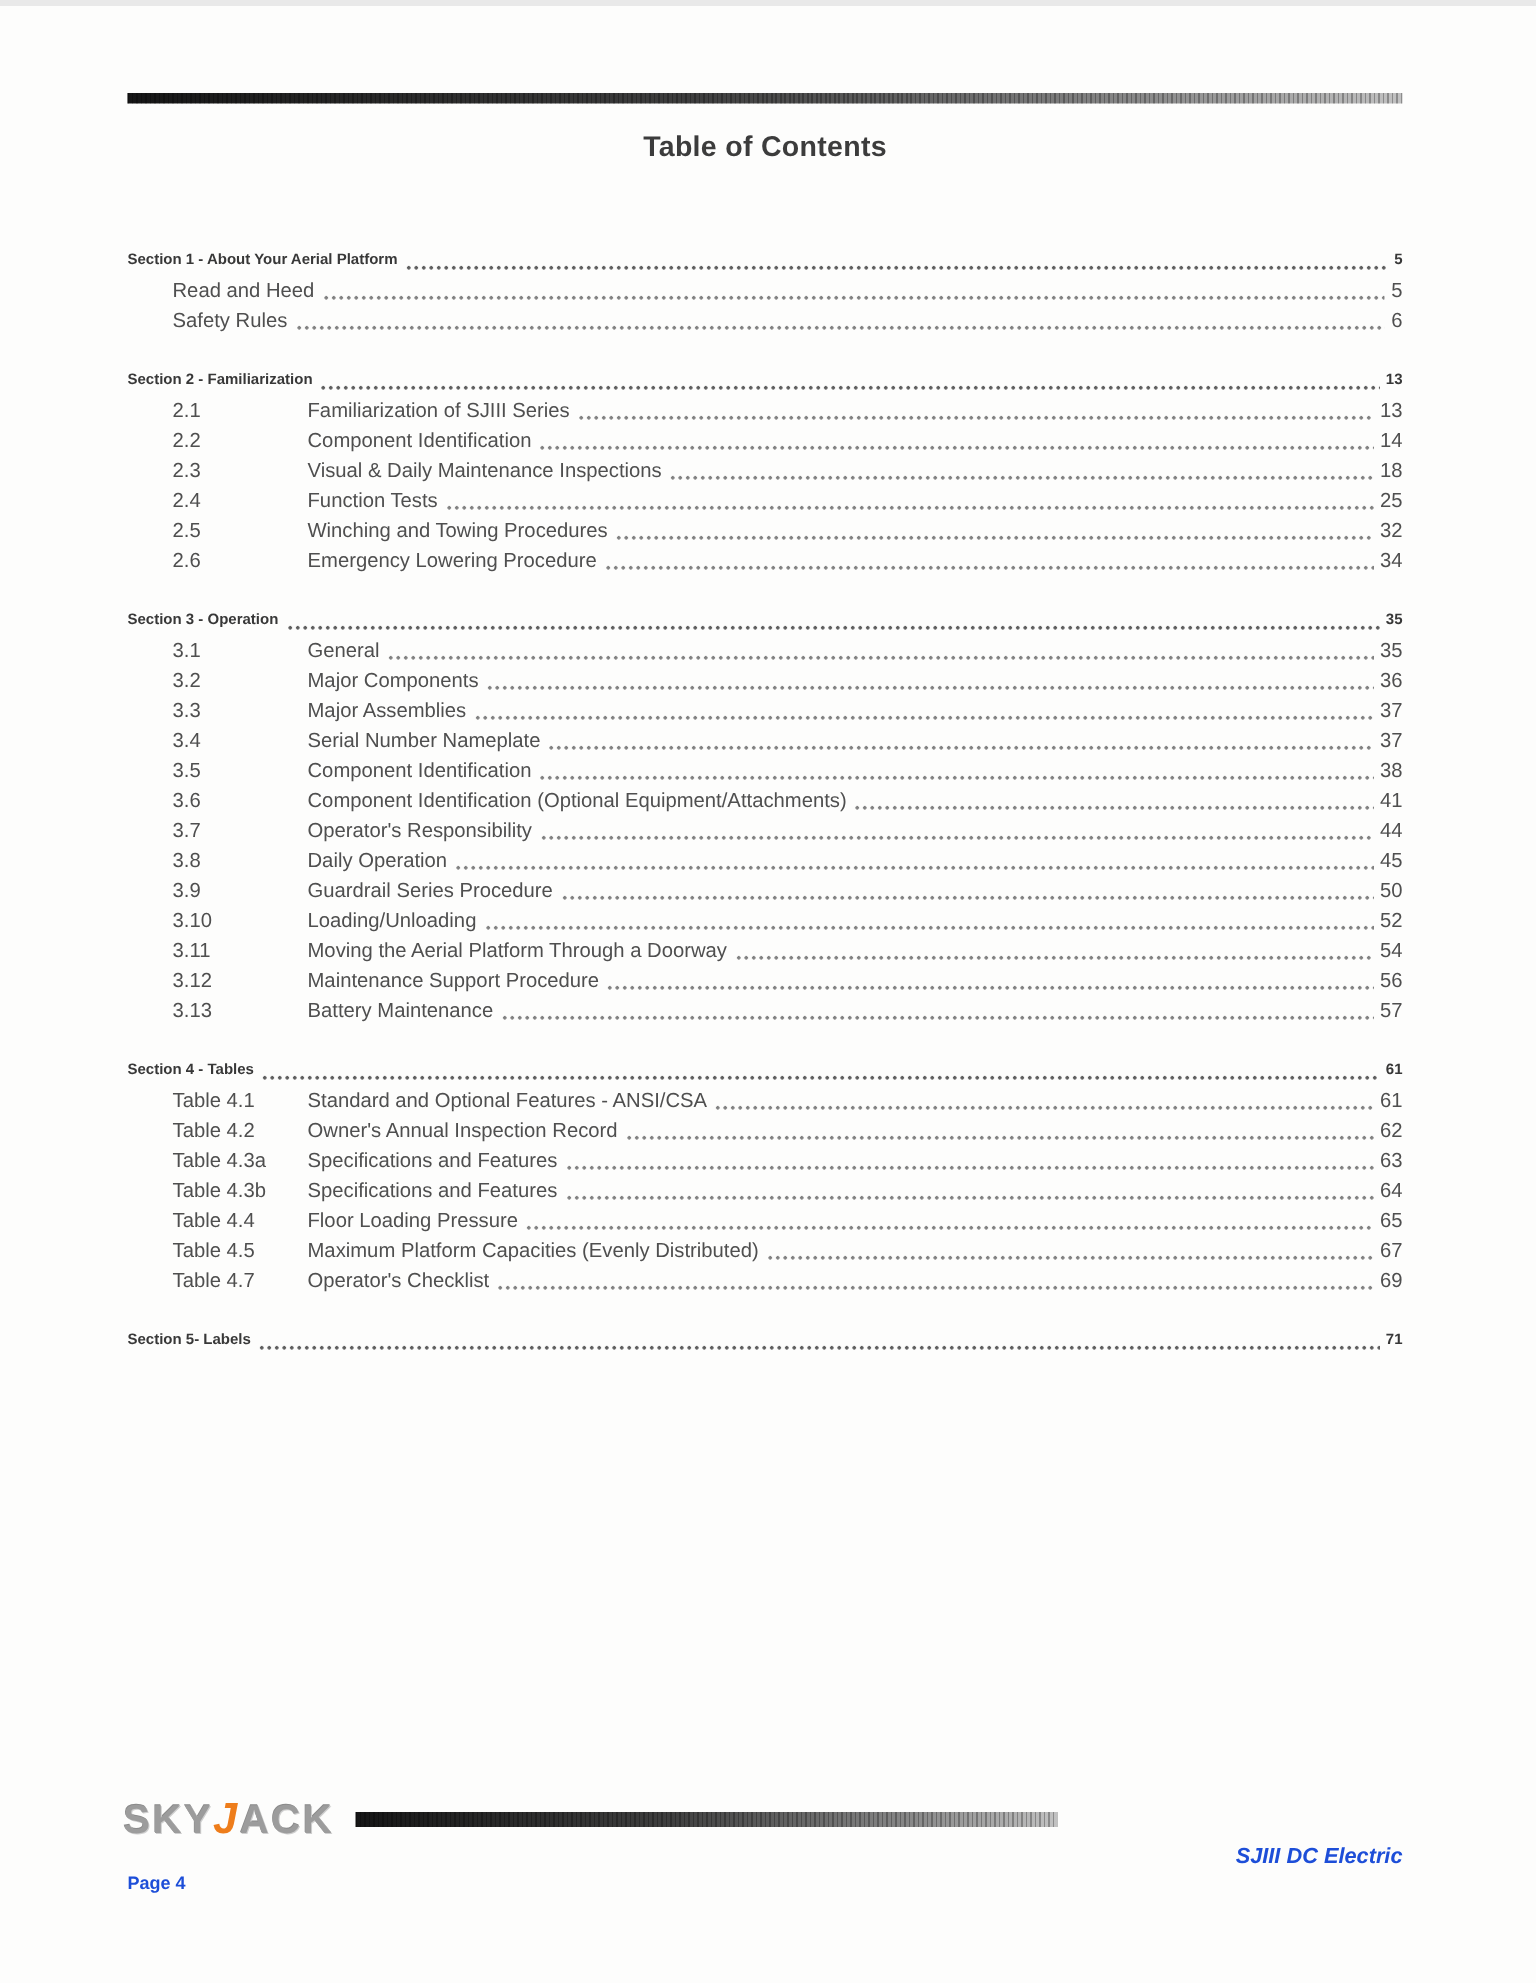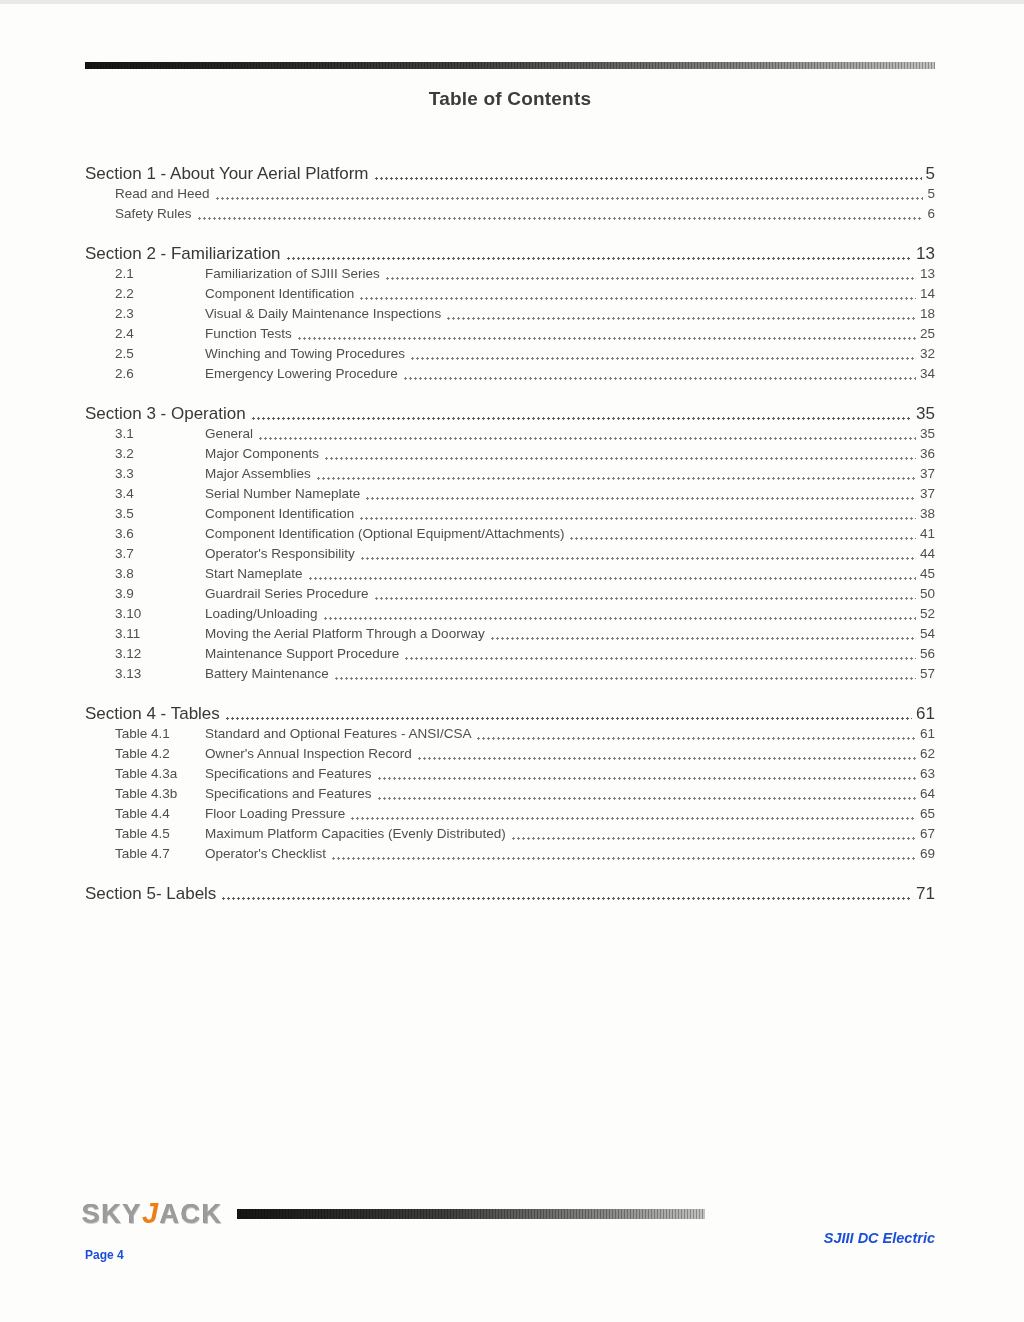--- a/index.html
+++ b/index.html
@@ -20,21 +20,21 @@
   .top-rule { position:absolute; top:58px; left:85px; width:850px; height:7px; }
   .doc-title {
     position:absolute; top:84px; left:85px; width:850px;
     margin:0; text-align:center;
     font-size:19px; font-weight:bold; color:#3c3c3c; letter-spacing:0.2px;
   }
   .toc { position:absolute; top:160px; left:85px; width:850px; }
   .toc-section { margin-top:20px; }
   .toc-section:first-child { margin-top:0; }
   .toc-row { display:flex; align-items:flex-end; line-height:20px; font-size:13.5px; }
-  .toc-heading { font-weight:normal; color:#383838; font-size:17px;justify-content:space-between; }
+  .toc-heading { font-weight:bold; color:#383838; font-size:10px;justify-content:space-between; }
   .toc-entry { padding-left:30px; color:#4f4f4f; }
   .toc-row .num { flex:none; width:90px; white-space:nowrap; }
   .toc-row .label { flex:none; white-space:nowrap; padding-right:1px; }
   .toc-row .pagenum { flex:none; white-space:nowrap; text-align:right; }
   .leader {
     flex:1; min-width:12px; height:6px; margin:0 4px 3px 4px; align-self:flex-end;
     background-image: radial-gradient(circle, #818181 1px, rgba(0,0,0,0) 1.3px);
     background-size:5px 5px; background-position:left bottom; background-repeat:repeat-x;
   }
   .toc-heading .leader {
@@ -176,21 +176,21 @@
           <span class="pagenum">41</span>
         </div>
         <div class="toc-row toc-entry">
           <span class="num">3.7</span>
           <span class="label">Operator's Responsibility</span>
           <span class="leader"></span>
           <span class="pagenum">44</span>
         </div>
         <div class="toc-row toc-entry">
           <span class="num">3.8</span>
-          <span class="label">Start Nameplate</span>
+          <span class="label">Daily Operation</span>
           <span class="leader"></span>
           <span class="pagenum">45</span>
         </div>
         <div class="toc-row toc-entry">
           <span class="num">3.9</span>
           <span class="label">Guardrail Series Procedure</span>
           <span class="leader"></span>
           <span class="pagenum">50</span>
         </div>
         <div class="toc-row toc-entry">

